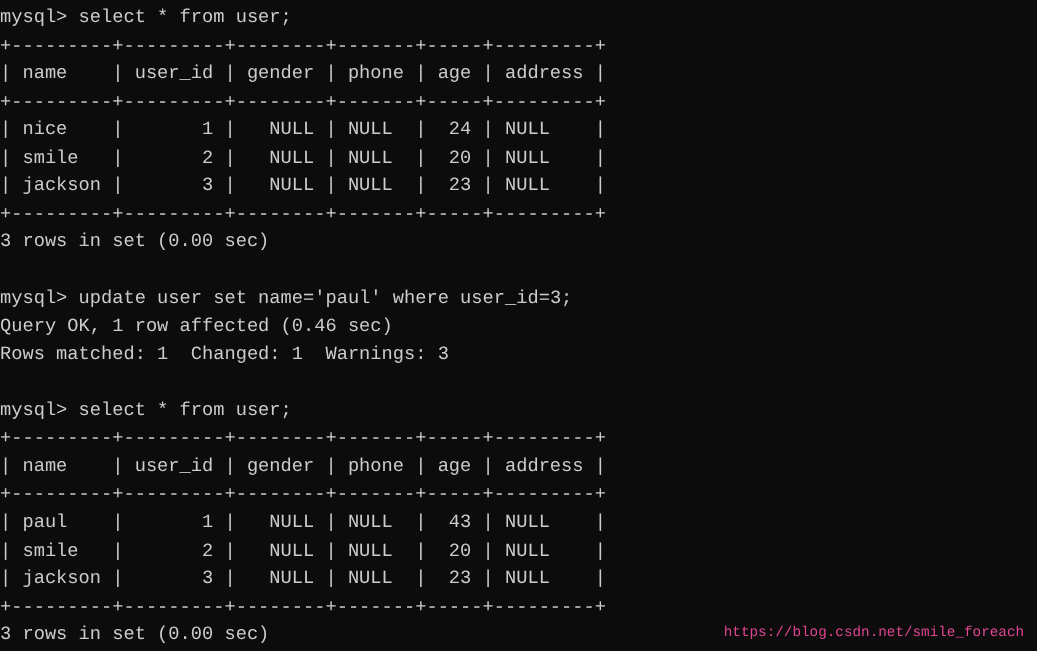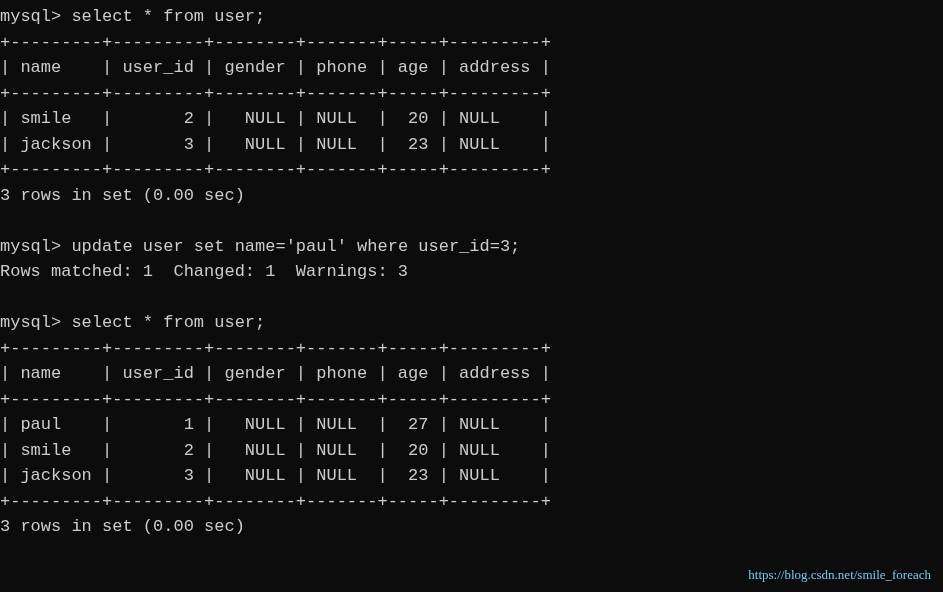--- a/index.html
+++ b/index.html
@@ -20,48 +20,50 @@
       position: relative;
     }
     .line {
       white-space: pre;
       padding-left: 0;
     }
     .watermark {
       position: absolute;
       bottom: 8px;
       right: 12px;
-      color: #7dd3fc;
-      font-family: Liberation Serif, serif;
+      color: #ec4899;
+      font-family: Liberation Mono, monospace;
       font-size: 13px;
       opacity: 0.95;
     }
   </style>
 </head>
 <body>
 
 <div class="terminal">
 
 <div class="line"><span>mysql&gt;</span> <span>select * from user;</span></div>
 <div class="line" id="t1-border-top">+---------+---------+--------+-------+-----+---------+</div>
 <div class="line" id="t1-header">| name    | user_id | gender | phone | age | address |</div>
 <div class="line" id="t1-border-mid">+---------+---------+--------+-------+-----+---------+</div>
+<div class="line" id="t1-row-0">| nice    |       1 |   NULL | NULL  |  24 | NULL    |</div>
 <div class="line" id="t1-row-1">| smile   |       2 |   NULL | NULL  |  20 | NULL    |</div>
 <div class="line" id="t1-row-2">| jackson |       3 |   NULL | NULL  |  23 | NULL    |</div>
 <div class="line" id="t1-border-bot">+---------+---------+--------+-------+-----+---------+</div>
 <div class="line">3 rows in set (0.00 sec)</div>
 <div class="line">&nbsp;</div>
 <div class="line"><span>mysql&gt;</span> <span>update user set name='paul' where user_id=3;</span></div>
+<div class="line">Query OK, 1 row affected (0.46 sec)</div>
 <div class="line">Rows matched: 1  Changed: 1  Warnings: 3</div>
 <div class="line">&nbsp;</div>
 <div class="line"><span>mysql&gt;</span> <span>select * from user;</span></div>
 <div class="line" id="t2-border-top">+---------+---------+--------+-------+-----+---------+</div>
 <div class="line" id="t2-header">| name    | user_id | gender | phone | age | address |</div>
 <div class="line" id="t2-border-mid">+---------+---------+--------+-------+-----+---------+</div>
-<div class="line" id="t2-row-0">| paul    |       1 |   NULL | NULL  |  27 | NULL    |</div>
+<div class="line" id="t2-row-0">| paul    |       1 |   NULL | NULL  |  43 | NULL    |</div>
 <div class="line" id="t2-row-1">| smile   |       2 |   NULL | NULL  |  20 | NULL    |</div>
 <div class="line" id="t2-row-2">| jackson |       3 |   NULL | NULL  |  23 | NULL    |</div>
 <div class="line" id="t2-border-bot">+---------+---------+--------+-------+-----+---------+</div>
 <div class="line">3 rows in set (0.00 sec)</div>
 
 </div>
 
 <div class="watermark">https://blog.csdn.net/smile_foreach</div>
 
 </body></html>

